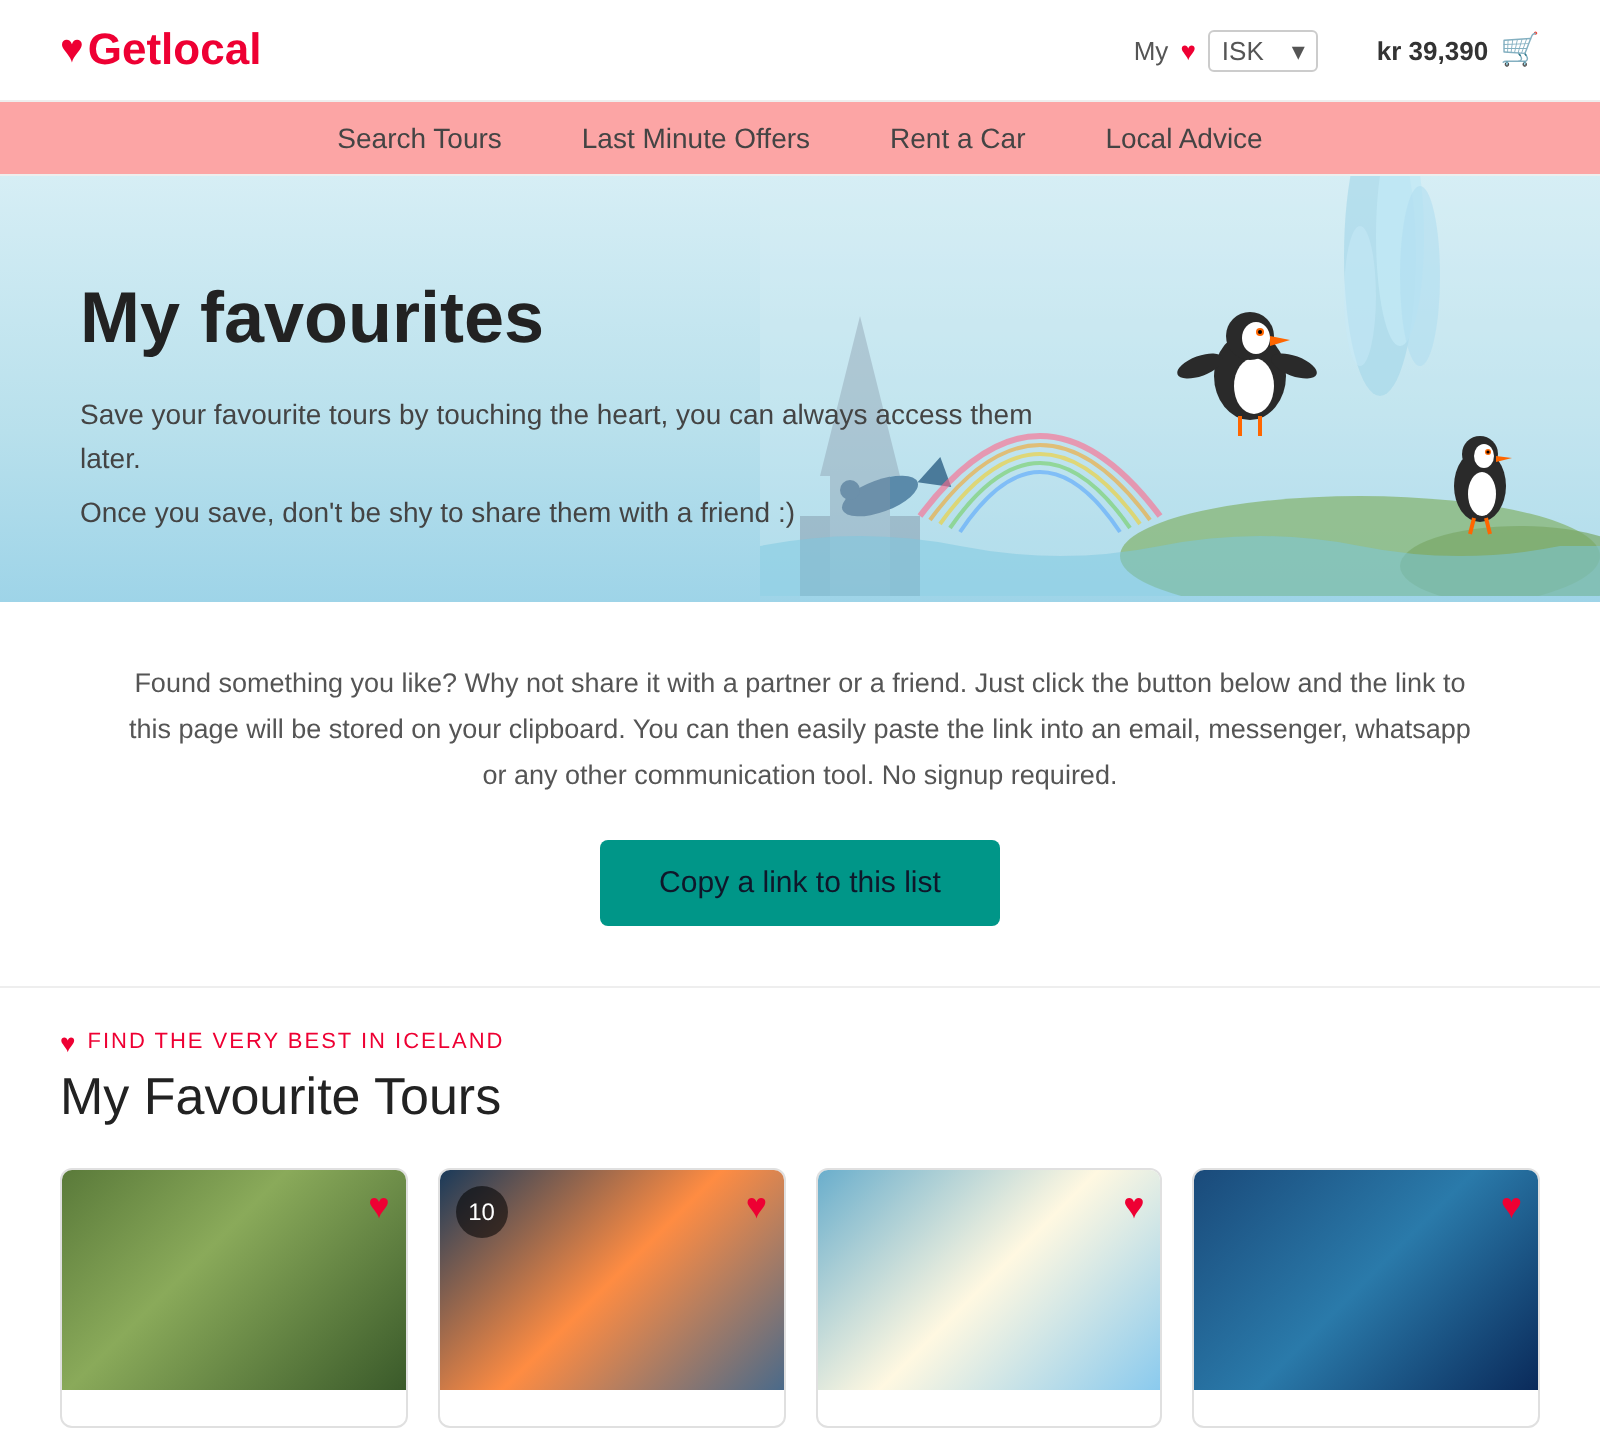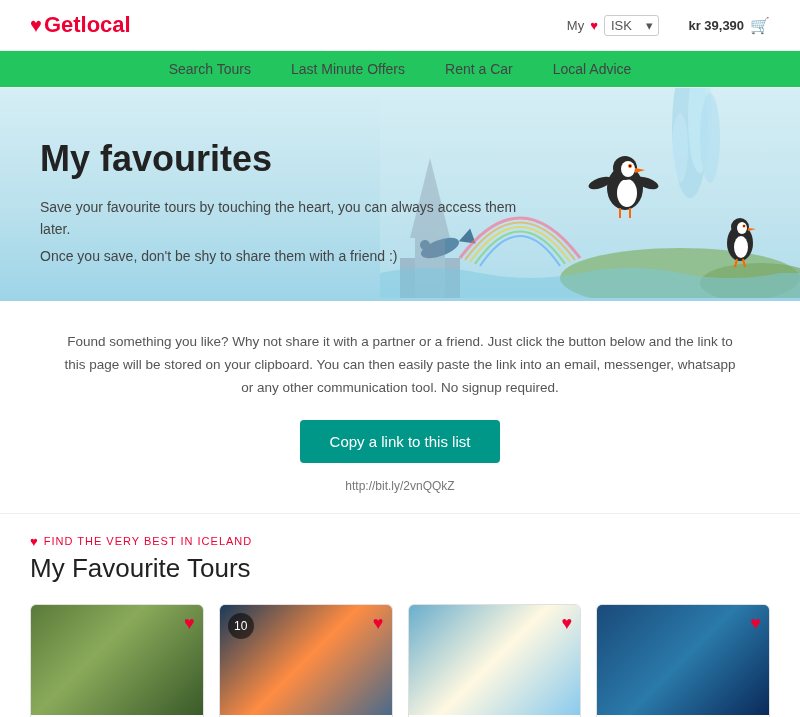--- a/index.html
+++ b/index.html
@@ -42,21 +42,21 @@
     .header-right .amount { font-weight: bold; color: #333; margin-left: 23px; }
     .header-right .cart-icon { color: #555; font-size: 16px; cursor: pointer; }
 
     
     .nav {
       display: flex;
       justify-content: center;
       gap: 40px;
       padding: 10px 0;
       border-bottom: 1px solid #eee;
-      background: #22c55e;
+      background: #fca5a5;
     }
     .nav a {
       text-decoration: none;
       color: #444;
       font-size: 14px;
       cursor: pointer;
     }
 
     
     .hero {
@@ -85,21 +85,21 @@
     }
     .share-section p {
       font-size: 13.5px;
       color: #555;
       line-height: 1.7;
       max-width: 680px;
       margin: 0 auto 20px;
     }
     .copy-btn {
       background: #009688;
-      color: #ffffff;
+      color: #0f172a;
       border: none;
       border-radius: 4px;
       padding: 13px 30px;
       font-size: 15px;
       cursor: pointer;
       display: inline-block;
       margin-bottom: 10px;
     }
     .share-link {
       display: block;
@@ -272,21 +272,20 @@
       <rect x="55" y="100" width="15" height="40" fill="#778899"></rect>
     </g>
 
     <path d="M 0 185 Q 50 175 100 185 Q 150 195 200 185 Q 250 175 300 185 Q 350 195 400 185 L 420 185 L 420 210 L 0 210 Z" fill="#7cc8e0" opacity="0.5"></path>
   </svg>
 </div>
 
 <div class="share-section">
   <p>Found something you like? Why not share it with a partner or a friend. Just click the button below and the link to this page will be stored on your clipboard. You can then easily paste the link into an email, messenger, whatsapp or any other communication tool. No signup required.</p>
   <button class="copy-btn">Copy a link to this list</button>
-  <span class="share-link">http://bit.ly/2vnQQkZ</span>
 </div>
 
 <div class="tours-section">
   <div class="tours-subtitle">
     <span class="pin-icon">♥</span>
     <span>FIND THE VERY BEST IN ICELAND</span>
   </div>
   <h2>My Favourite Tours</h2>
 
   <div class="cards-grid">

